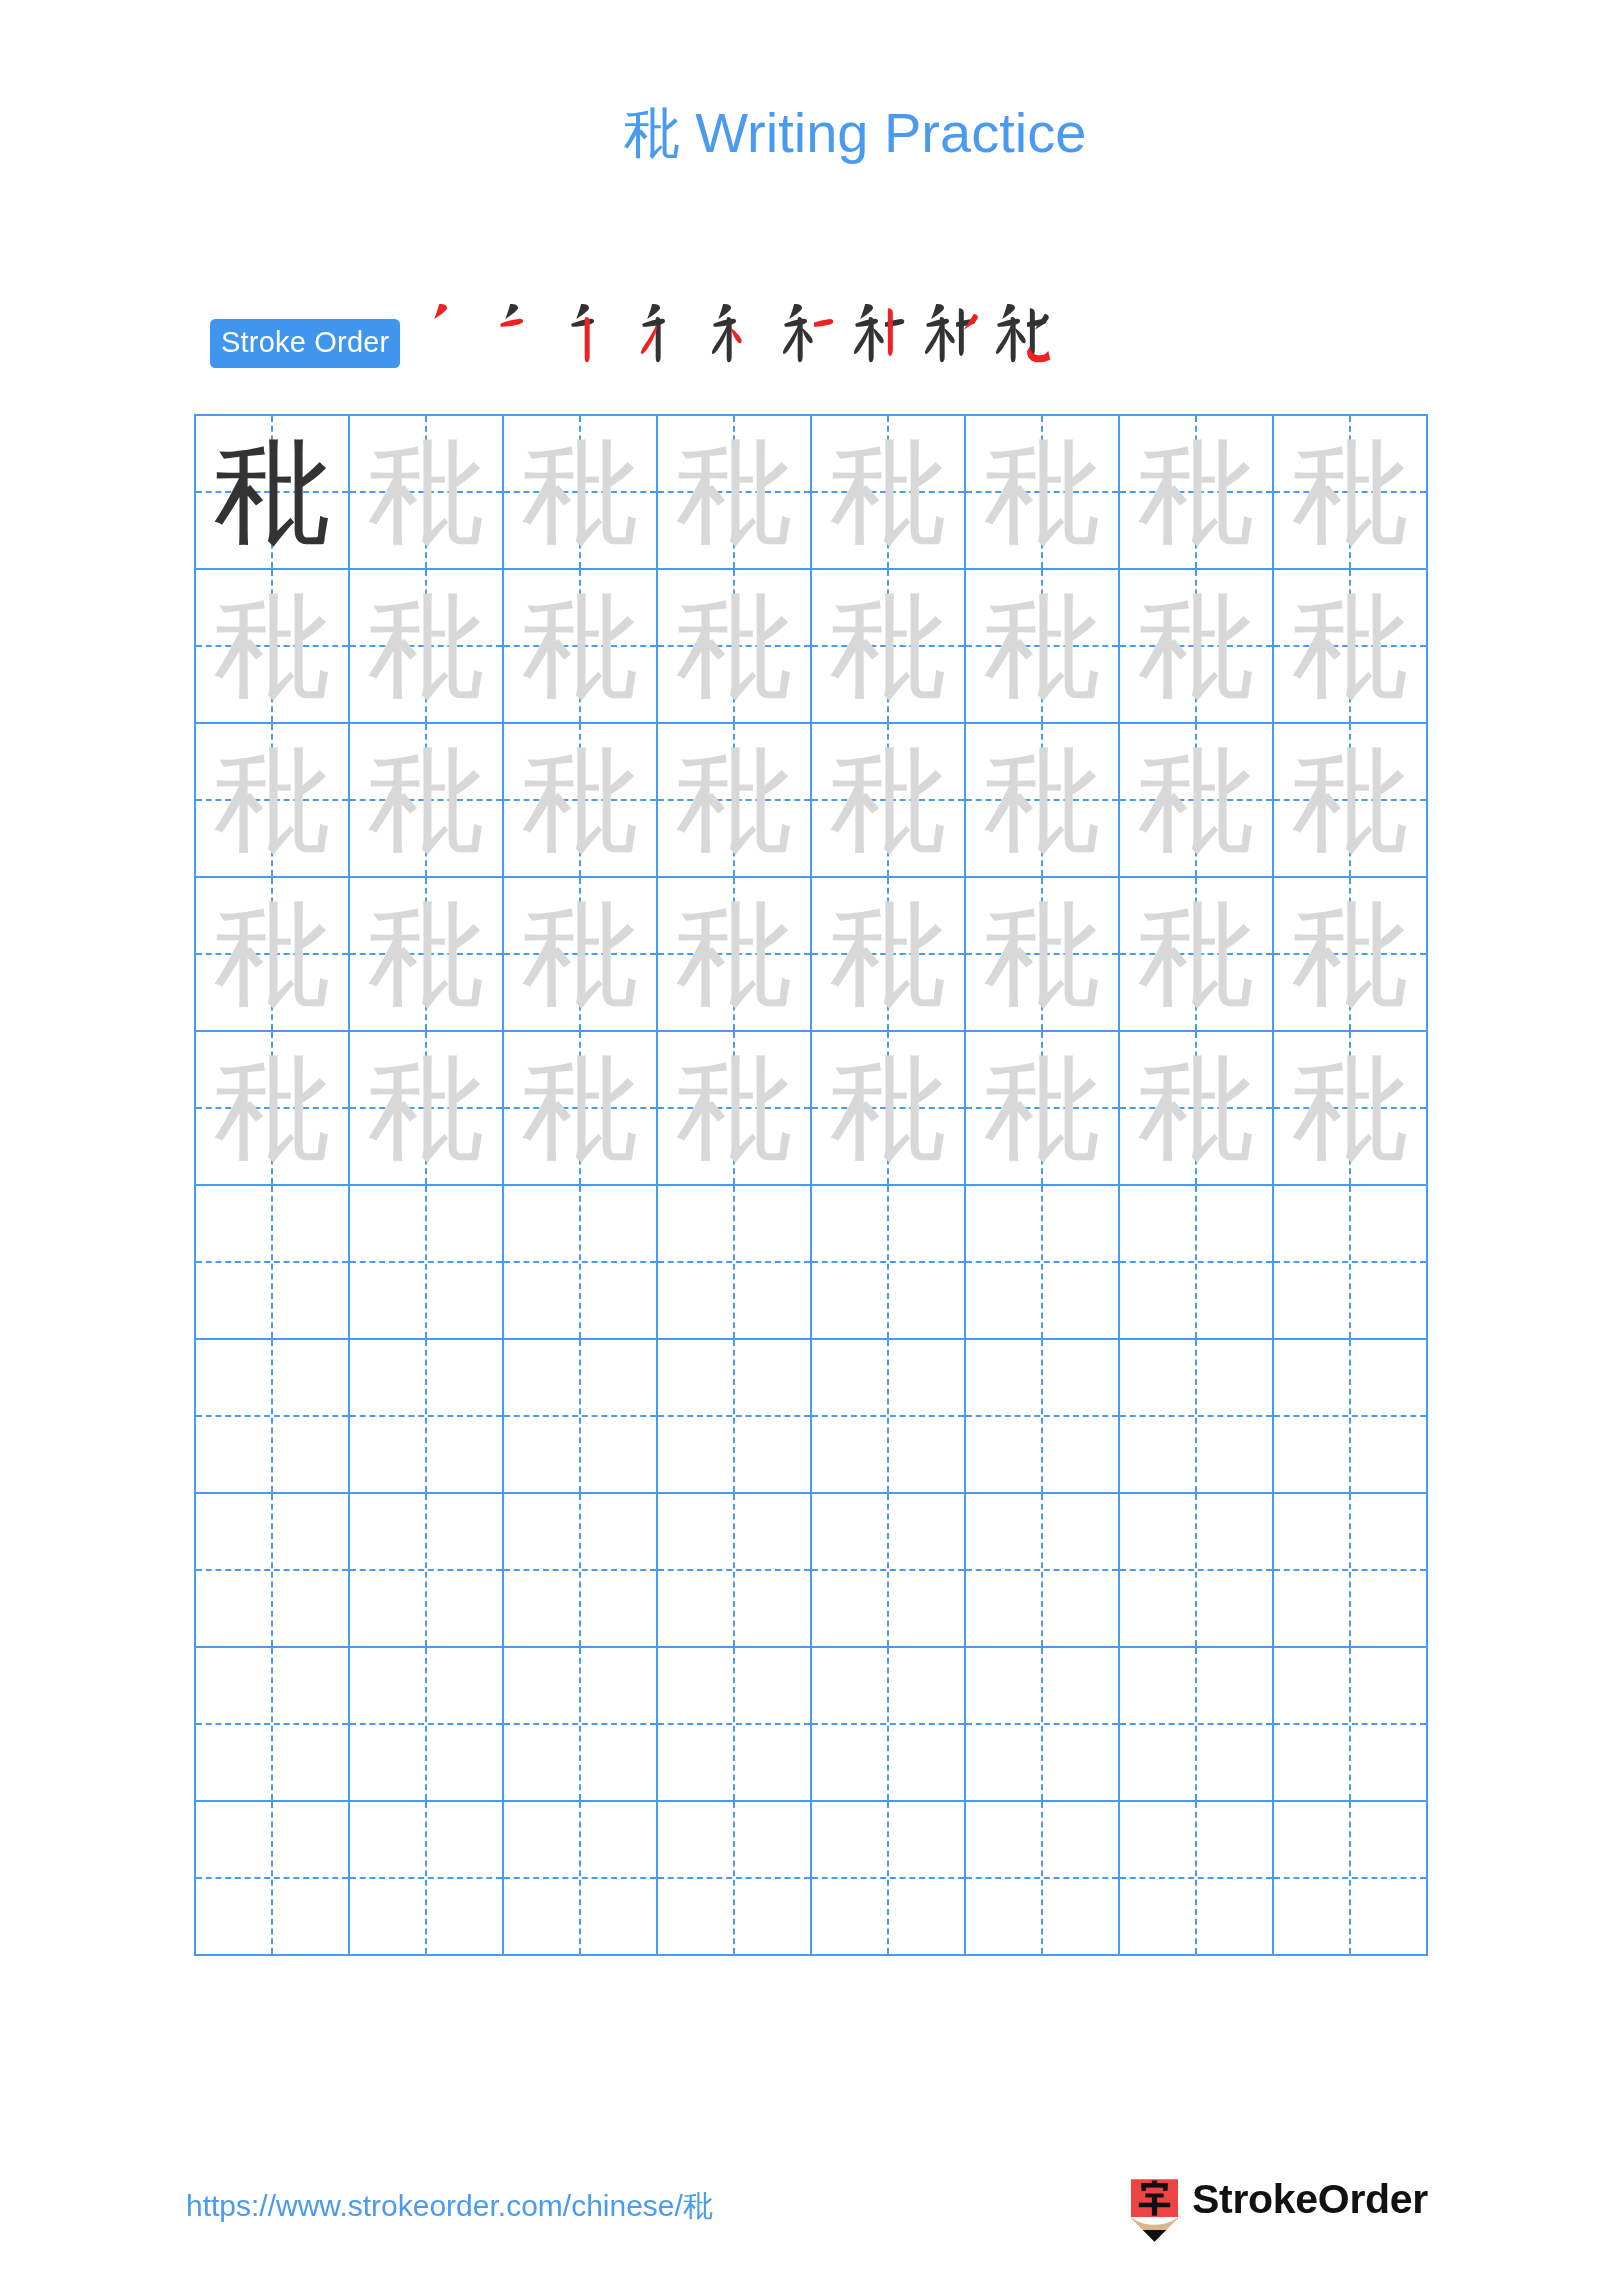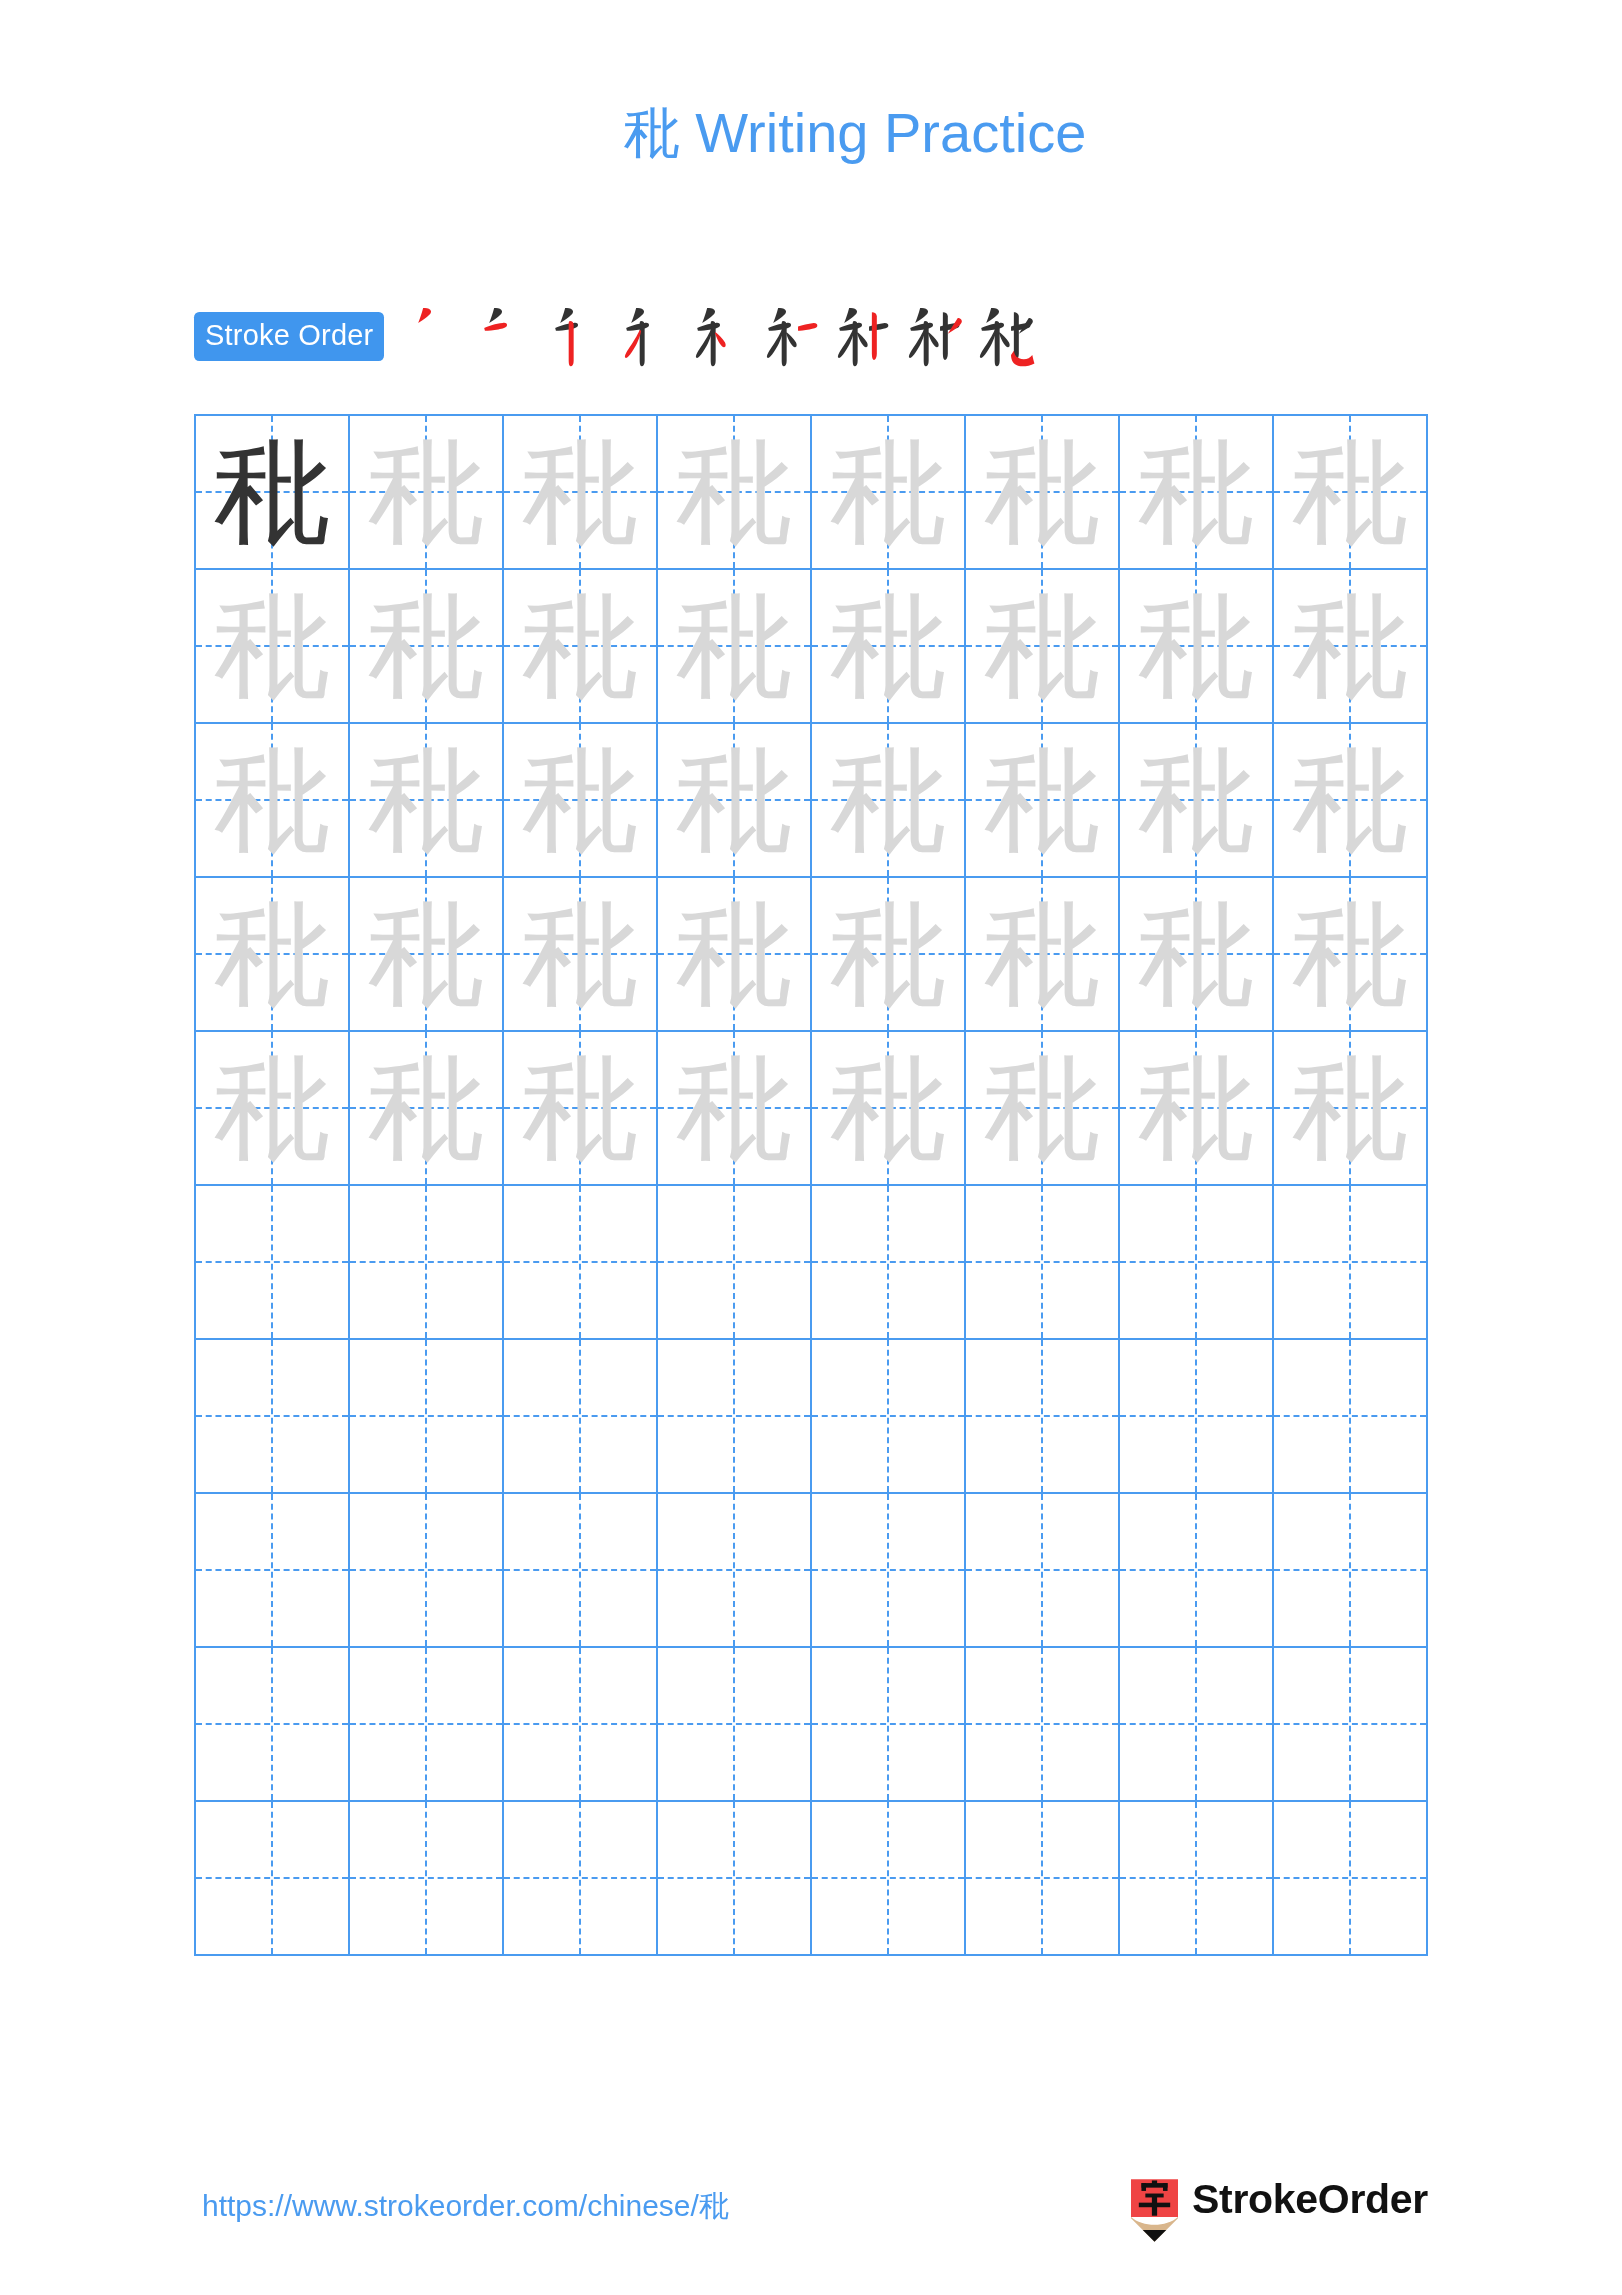--- a/index.html
+++ b/index.html
@@ -27,25 +27,25 @@
     color: #4a9bf0;
     font-weight: 400;
     white-space: nowrap;
     padding-left: 44px;
   }
   #page-title .t-char { font-family: "DejaVu Sans", sans-serif; }
 
   
   #stroke-order-row {
     position: absolute;
-    left: 194px;
+    left: 210px;
     top: 305px;
     height: 63px;
     display: flex;
-    align-items: center;
+    align-items: flex-end;
     gap: 0px;
   }
   #stroke-order-badge {
     background: #4096ee;
     color: #ffffff;
     font-size: 29px;
     line-height: 1;
     padding: 9.2px 11px 11px 11px;
     border-radius: 5.2px;
     white-space: nowrap;
@@ -119,21 +119,21 @@
     line-height: 1;
     color: #d8d8d8;
     z-index: 2;
     user-select: none;
   }
   .cell-char.dark { color: #333333; }
 
   
   #footer-url {
     position: absolute;
-    left: 202px;
+    left: 186px;
     top: 2191px;
     font-size: 30px;
     line-height: 1;
     color: #4a9bf0;
     white-space: nowrap;
   }
   #footer-brand {
     position: absolute;
     right: 194px;
     top: 2179px;

